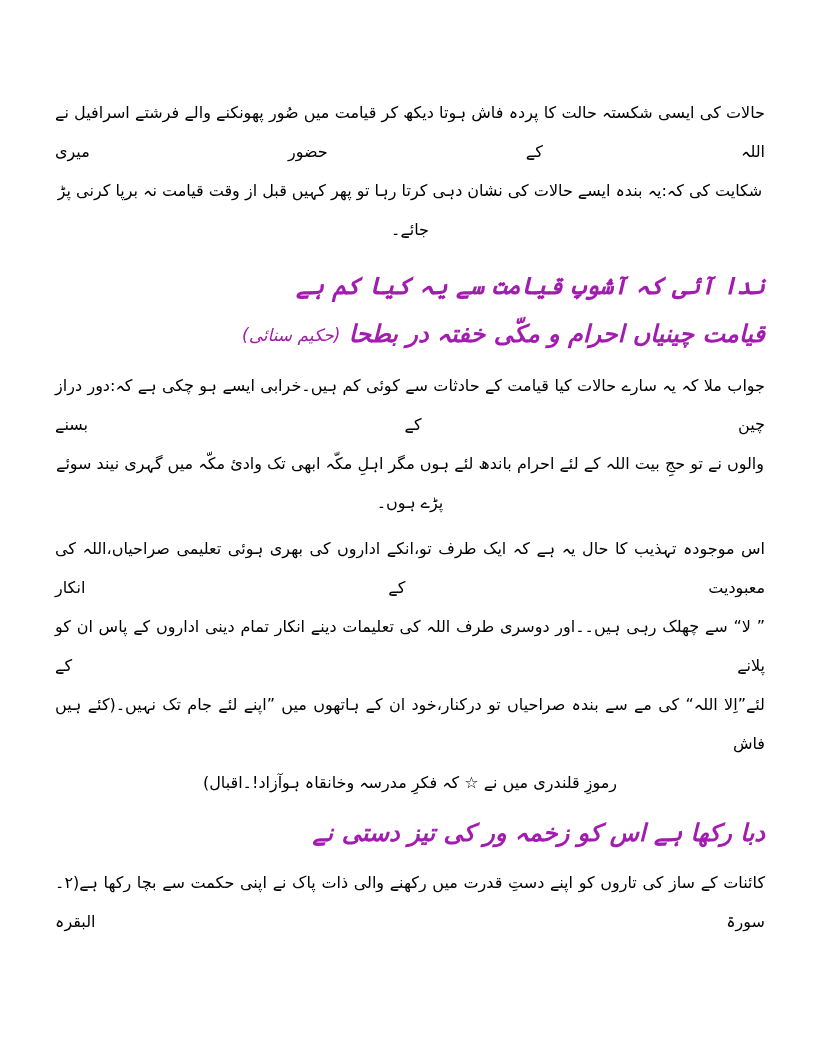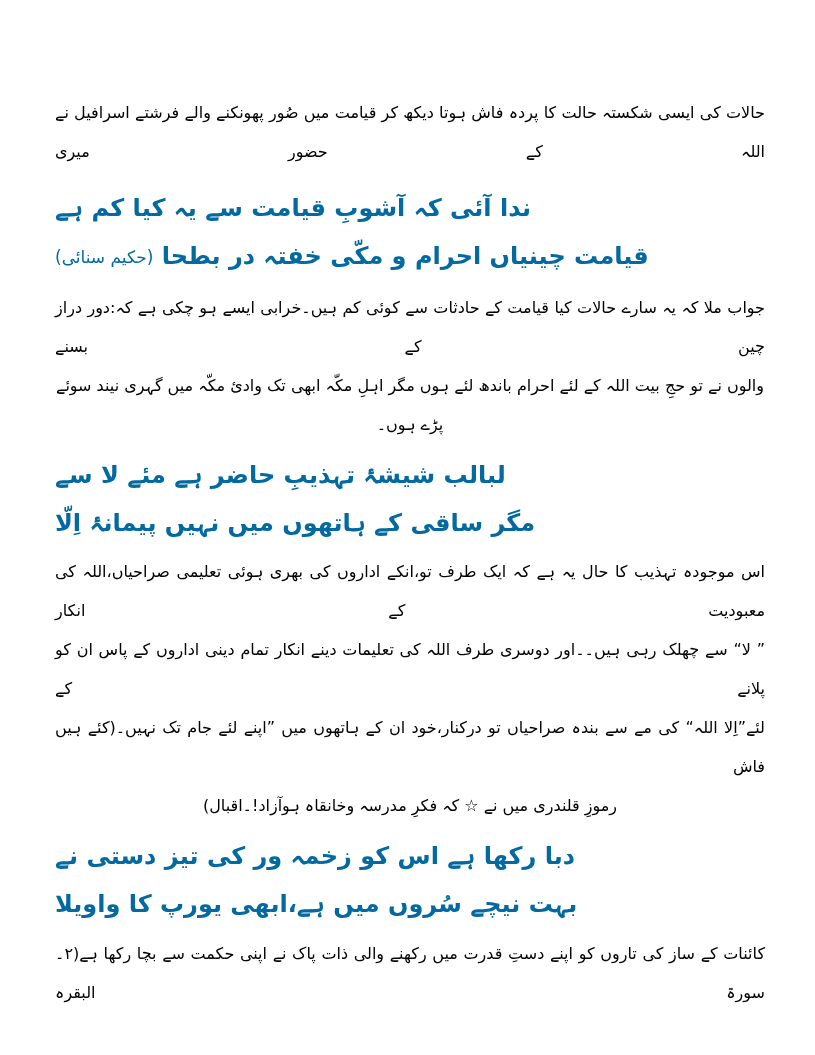--- a/index.html
+++ b/index.html
@@ -34,69 +34,66 @@
   }
   .para-1 { margin-bottom: 13px; }
   .para-2 { margin-bottom: 7px; }
   .para-3 { margin-bottom: 7px; }
   
   .verse { width: 710px; }
   .verse-line {
     font-size: 24px;
     font-weight: bold;
     line-height: 48px;
-    text-align: left;
-    color: #0369a1;
+    text-align: right;
+    color: #a21caf;
+    font-style: italic;
   }
   .verse-1 { margin-bottom: 7px; }
   .verse-2 { margin-bottom: 5px; }
   .verse-3 { margin-bottom: 6px; }
   .attribution {
     font-size: 17px;
     font-weight: normal;
     vertical-align: middle;
   }
 </style>
 </head>
 <body>
 
 <div class="page">
 
   <div class="para para-1">
     <div class="para-line">حالات کی ایسی شکستہ حالت کا پردہ فاش ہوتا دیکھ کر قیامت میں صُور پھونکنے والے فرشتے اسرافیل نے اللہ کے حضور میری</div>
+    <div class="para-line last-line">شکایت کی کہ:یہ بندہ ایسے حالات کی نشان دہی کرتا رہا تو پھر کہیں قبل از وقت قیامت نہ برپا کرنی پڑ جائے۔</div>
   </div>
 
   <div class="verse verse-1">
     <div class="verse-line">ندا آئی کہ آشوبِ قیامت سے یہ کیا کم ہے</div>
     <div class="verse-line">
       <span>قیامت چینیاں احرام و  مکّی خفتہ در بطحا</span>
       <span class="attribution">(حکیم سنائی)</span>
     </div>
   </div>
 
   <div class="para para-2">
     <div class="para-line">جواب ملا کہ یہ سارے حالات کیا قیامت کے حادثات سے کوئی کم ہیں۔خرابی ایسے ہو چکی ہے کہ:دور دراز چین کے بسنے</div>
     <div class="para-line last-line">والوں نے تو حجِ بیت اللہ کے لئے احرام باندھ لئے ہوں مگر اہلِ مکّہ ابھی تک وادیٔ مکّہ میں گہری نیند سوئے پڑے ہوں۔</div>
   </div>
 
-  <div class="verse verse-2">
-    <div class="verse-line">لبالب شیشۂ تہذیبِ حاضر ہے مئے لا سے</div>
-    <div class="verse-line">مگر ساقی کے ہاتھوں میں نہیں  پیمانۂ اِلّا</div>
-  </div>
 
   <div class="para para-3">
     <div class="para-line">اس موجودہ تہذیب کا حال یہ ہے کہ ایک طرف تو،انکے اداروں کی بھری ہوئی تعلیمی صراحیاں،اللہ کی معبودیت کے انکار</div>
     <div class="para-line">” لا“ سے چھلک رہی ہیں۔۔اور دوسری طرف اللہ کی تعلیمات دینے انکار تمام دینی اداروں کے پاس ان کو پلانے کے</div>
     <div class="para-line">لئے”اِلا اللہ“ کی مے سے بندہ صراحیاں تو درکنار،خود ان کے ہاتھوں میں ”اپنے لئے جام تک نہیں۔(کئے ہیں فاش</div>
     <div class="para-line last-line">رموزِ قلندری میں نے ☆ کہ فکرِ مدرسہ وخانقاہ ہوآزاد!۔اقبال)</div>
   </div>
 
   <div class="verse verse-3">
     <div class="verse-line">دبا رکھا ہے اس کو زخمہ ور کی تیز دستی نے</div>
-    <div class="verse-line">بہت نیچے سُروں میں ہے،ابھی یورپ کا واویلا</div>
   </div>
 
   <div class="para para-4">
     <div class="para-line">کائنات کے ساز کی تاروں کو اپنے دستِ قدرت میں رکھنے والی ذات پاک نے اپنی حکمت سے بچا رکھا ہے(۲۔سورۃ البقرہ</div>
 
   </div>
 
 </div>
 
 </body></html>

